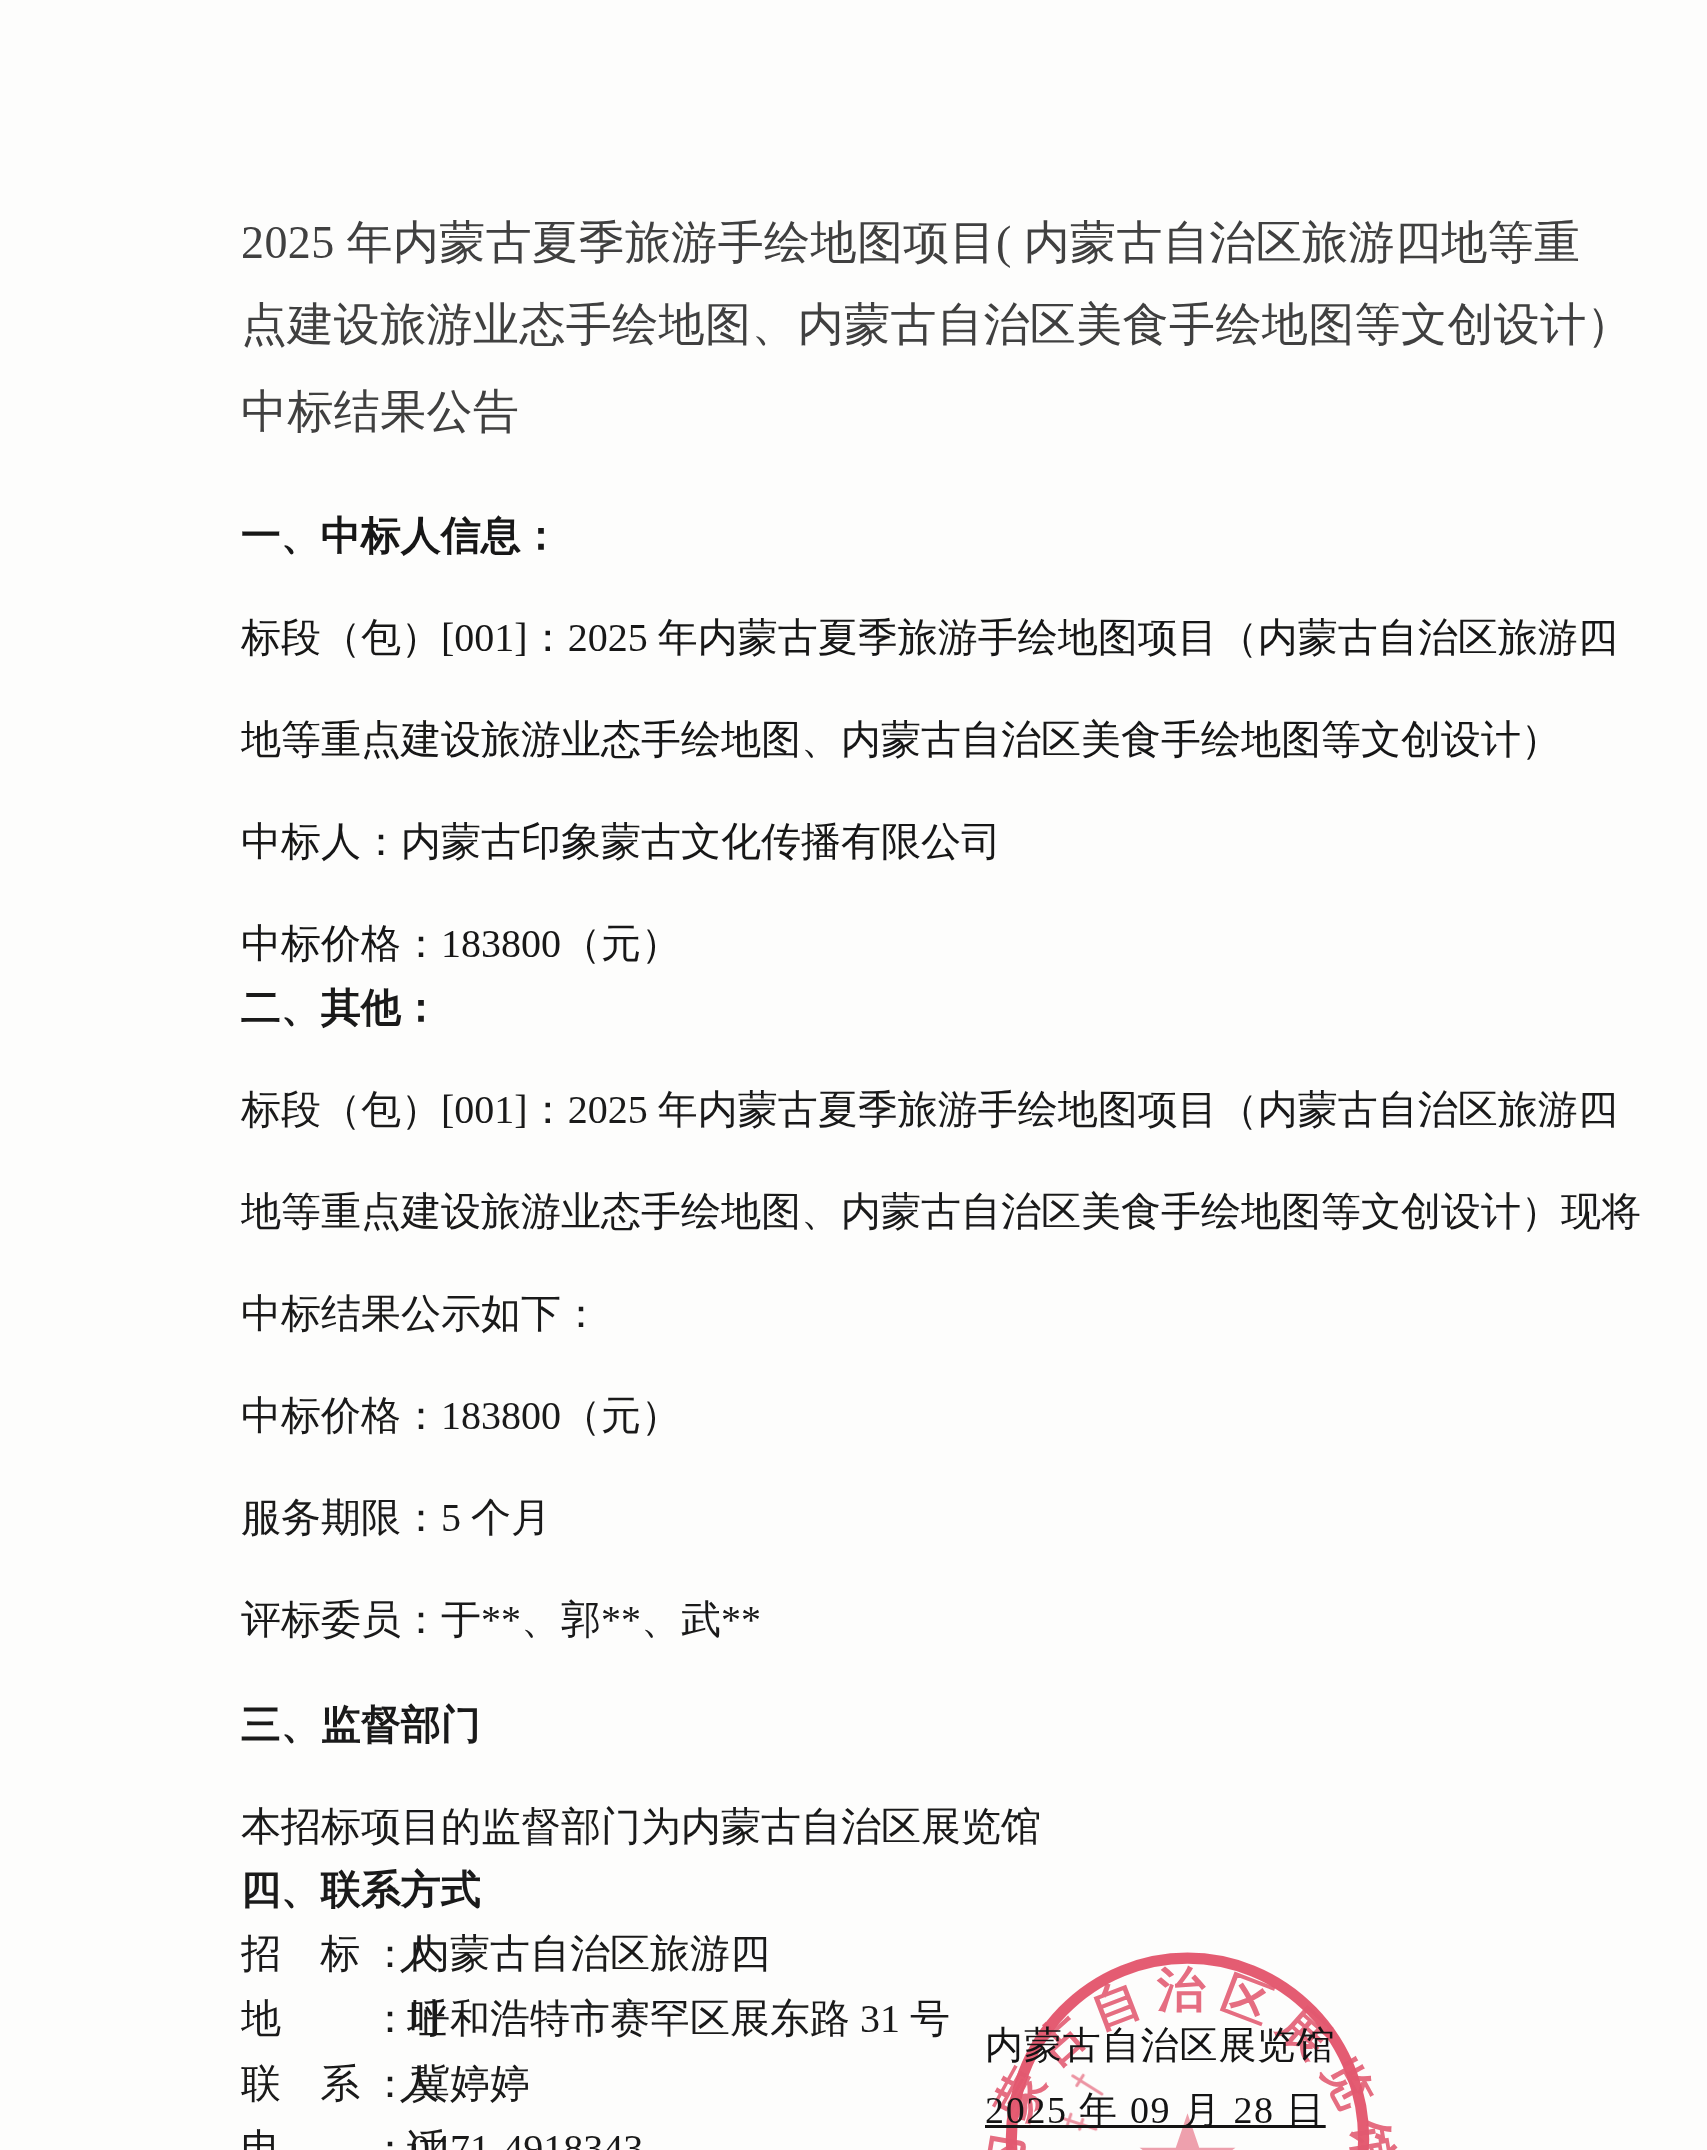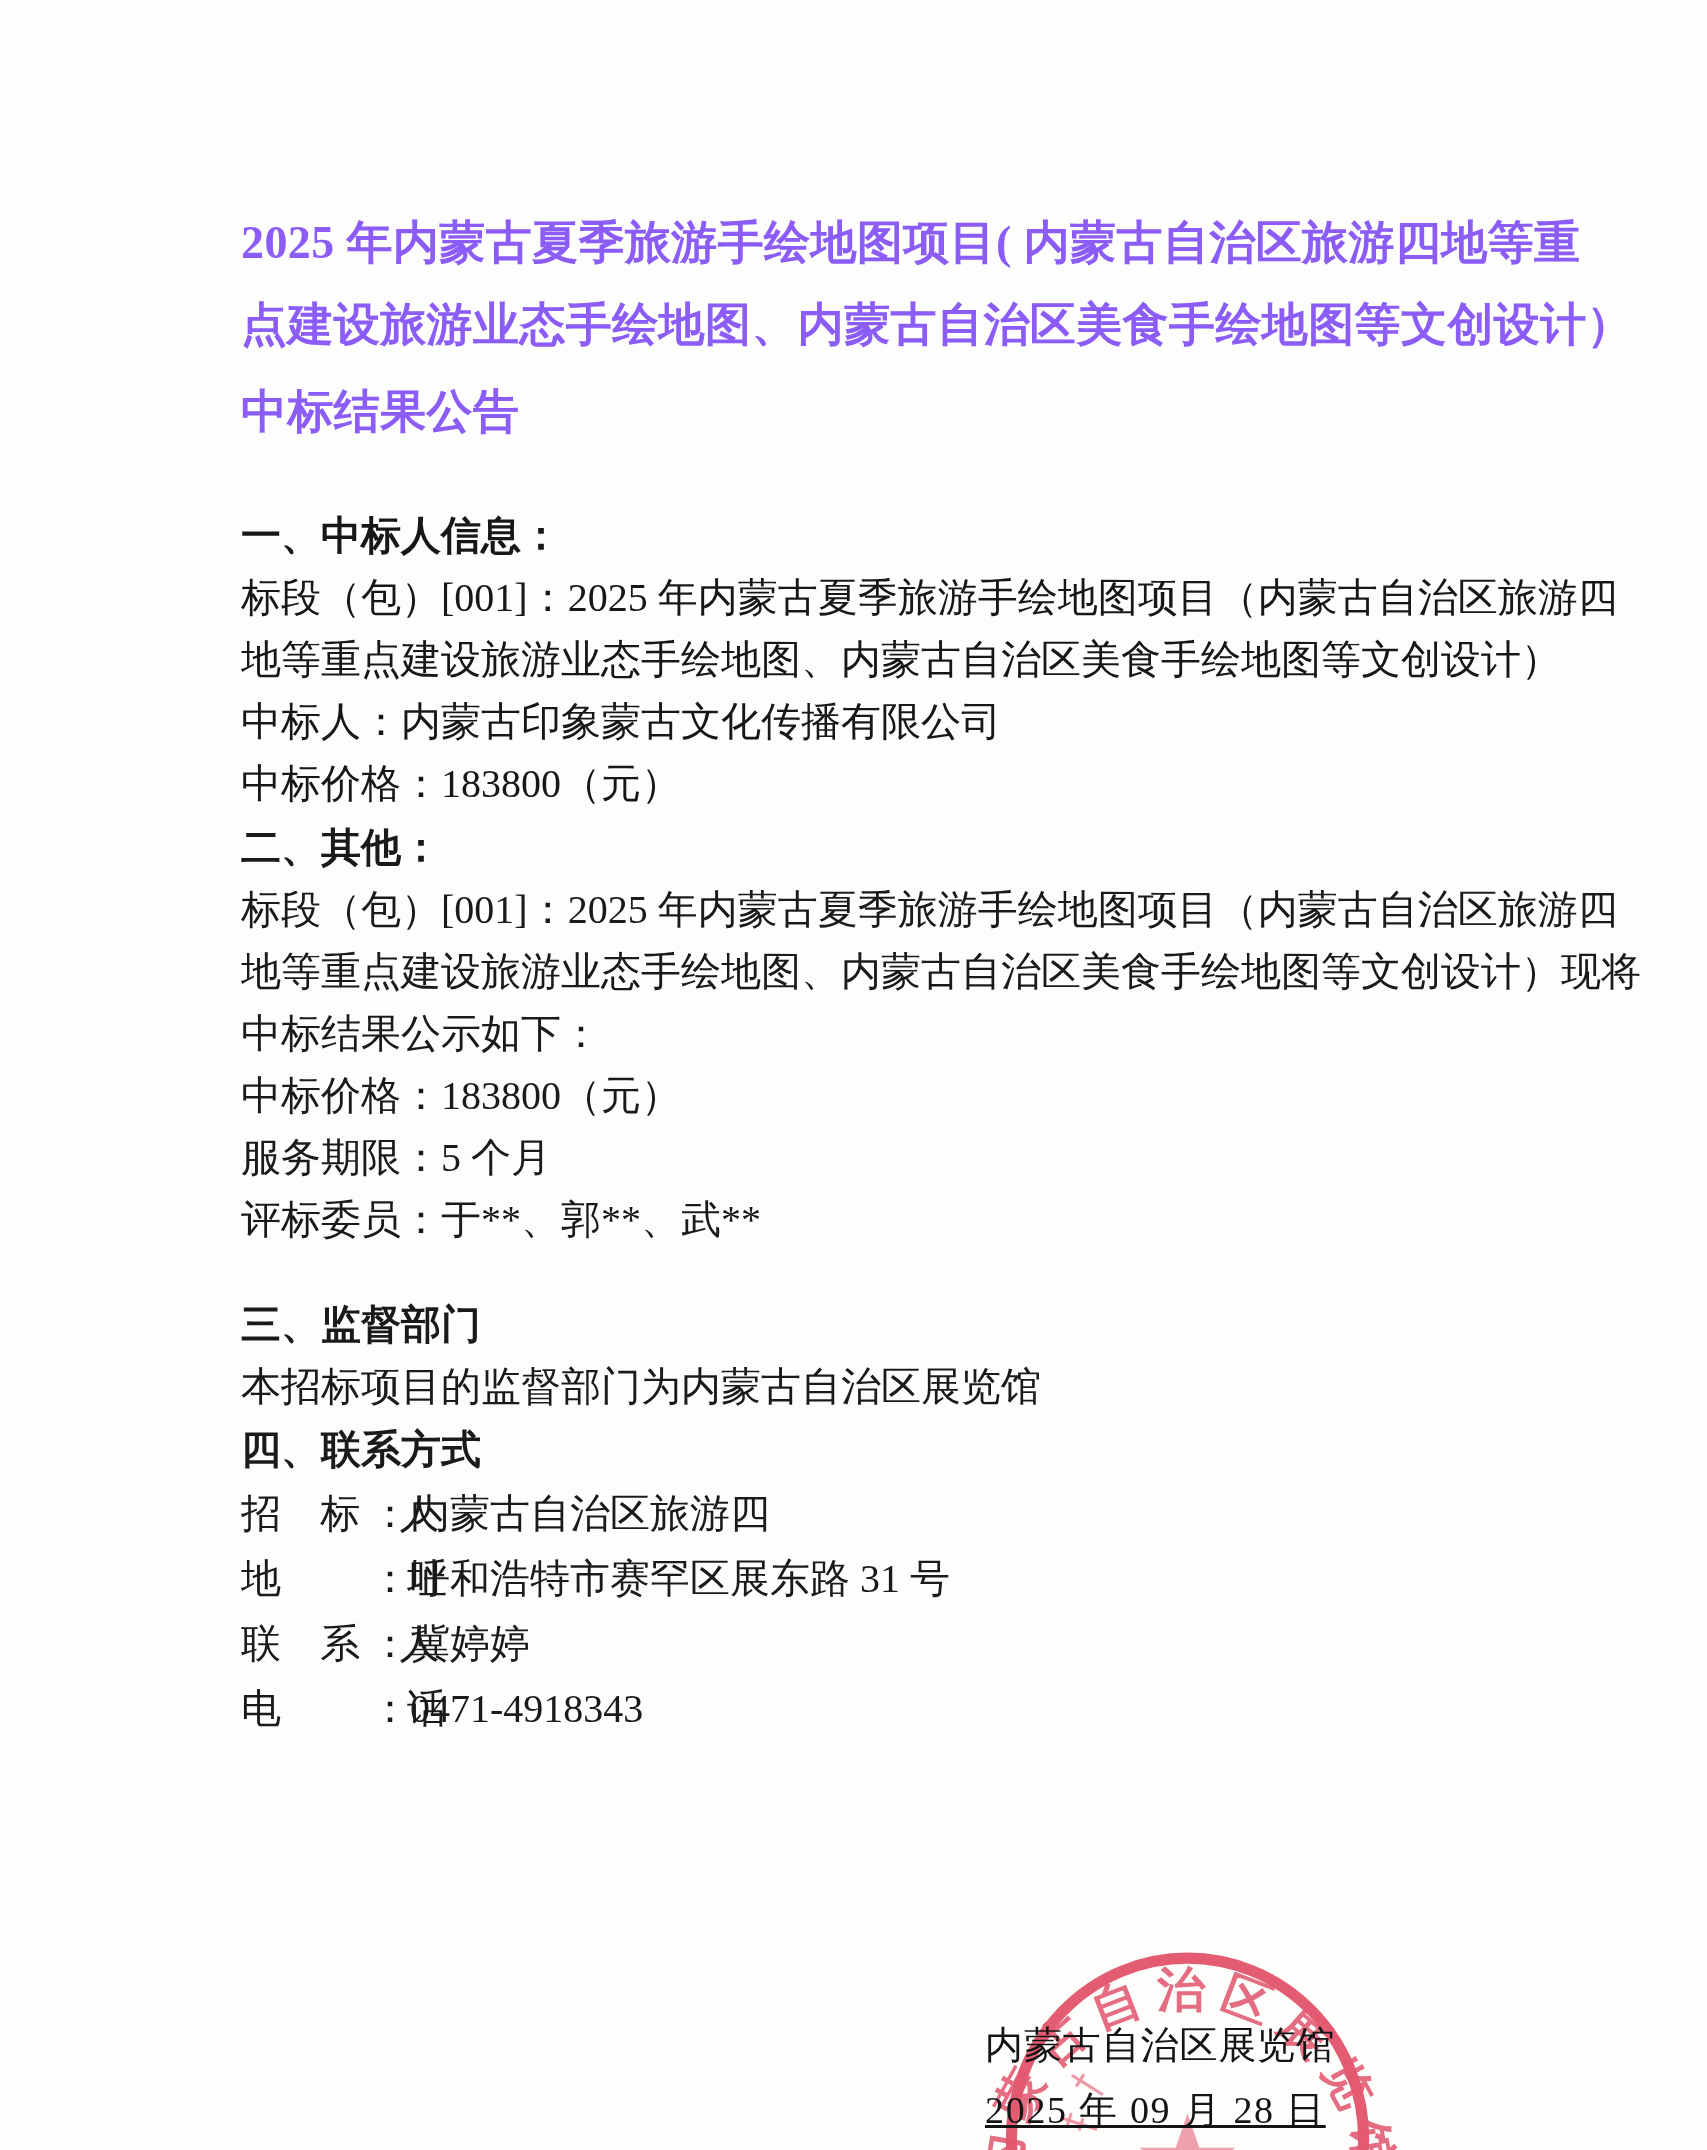--- a/index.html
+++ b/index.html
@@ -33,25 +33,25 @@
   .content {
     position: absolute;
     left: 241px;
     top: 0;
     width: 1226px;
   }
 
   
   .doc-title {
     margin-top: 202px;
-    font-weight: bold;
+    font-weight: normal;
     font-size: 46px;
     line-height: 82px;
     letter-spacing: 0.4px;
-    color: #8b5cf6;
+    color: #404040;
   }
   .title-line { white-space: nowrap; }
   .title-line-3 {
     text-align: left;
     margin-top: 5.2px;
   }
 
   
   .body-block {
     margin-top: 52px;
@@ -66,21 +66,21 @@
     line-height: 62px;
     margin-top: 1.7px;
   }
 
   .para {
     font-size: 40px;
     line-height: 62px;
     text-align: justify;
     text-justify: inter-ideograph;
   }
-  .para.nowrap { white-space: nowrap; }
+  .para.nowrap { white-space: nowrap; margin-top: 40px; }
   .gap-md { height: 41px; }
 
   
   .kv-line {
     font-size: 40px;
     line-height: 65px;
     white-space: nowrap;
   }
   .kv-key {
     display: inline-block;

